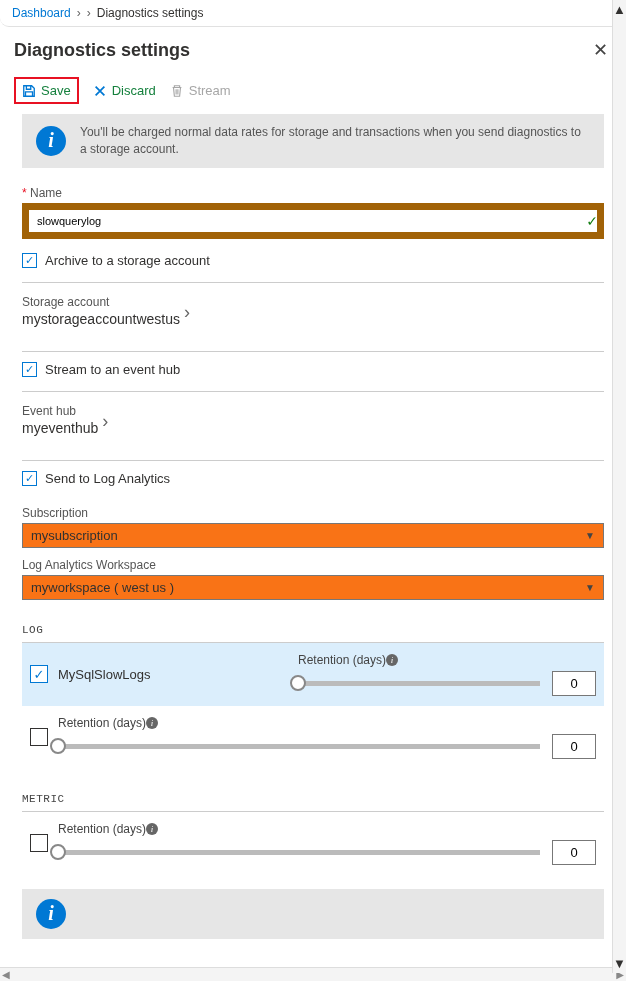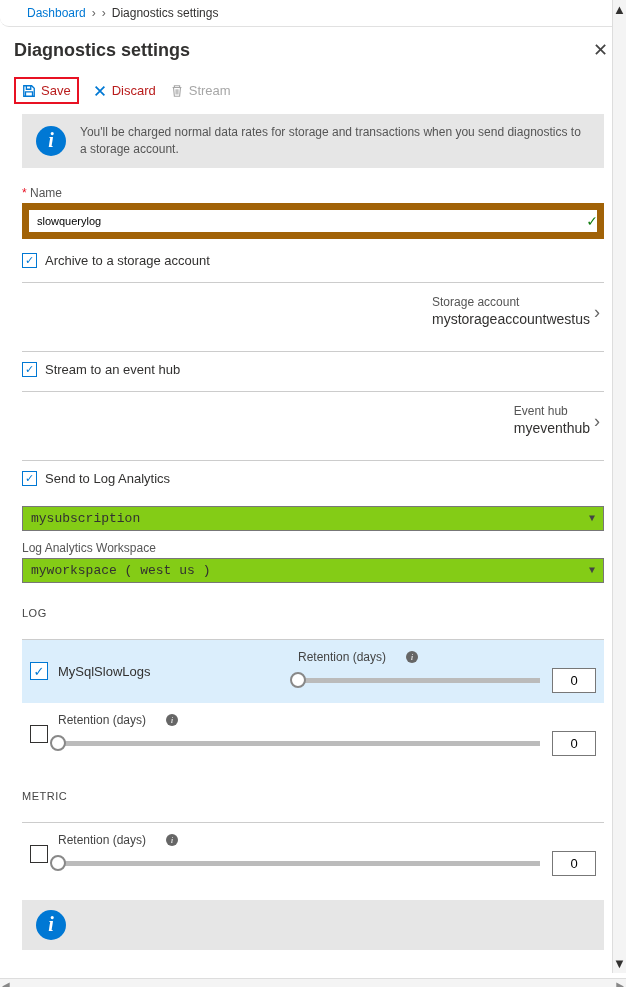--- a/index.html
+++ b/index.html
@@ -5,21 +5,21 @@
   * { box-sizing: border-box; }
   body {
     margin: 0;
     font-family: "Segoe UI", Arial, sans-serif;
     font-size: 13px;
     color: #323130;
     background: #fff;
     width: 626px;
   }
   .breadcrumb {
-    padding: 6px 27px;
+    padding: 6px 12px;
     border-bottom: 1px solid #e1e1e1;
     font-size: 12px;
     display: flex;
     align-items: center;
     gap: 6px;
     border-radius: 9px;
   }
   .breadcrumb a { color: #0078d4; text-decoration: none; }
   .breadcrumb .sep { color: #666; }
   .header {
@@ -35,21 +35,21 @@
     gap: 14px;
     padding: 6px 14px 10px 14px;
     align-items: center;
   }
   .tbtn {
     display: flex;
     align-items: center;
     gap: 5px;
     cursor: pointer;
     font-size: 13px;
-    color: #b91c1c;
+    color: #15803d;
   }
   .tbtn.disabled { color: #a6a6a6; }
   .tbtn svg { width: 14px; height: 14px; }
   .save-wrap { border: 2px solid #e81123; padding: 4px 6px; }
   .content { padding: 0 22px 10px 22px; }
   .infobox {
     background: #e6e6e6;
     display: flex;
     align-items: center;
     gap: 14px;
@@ -79,48 +79,47 @@
     display: flex; align-items: center; gap: 8px;
     margin: 10px 0 6px 0; font-size: 13px; color: #323130;
   }
   .chk {
     width: 15px; height: 15px; border: 1px solid #0078d4;
     display: flex; align-items: center; justify-content: center;
     font-size: 11px; color: #0078d4; background: #fff; cursor: pointer;
   }
   .divider { border: none; border-top: 1px solid #ccc; margin: 14px 0 10px 0; }
   .picker {
-    display: flex; justify-content: flex-end; align-items: flex-end;
+    display: flex; justify-content: flex-start; align-items: flex-end;
     padding: 2px 0 10px 0; cursor: pointer;
   }
   .picker .pv-label { font-size: 12px; color: #555; margin-bottom: 2px; }
   .picker .pv-value { font-size: 14px; color: #323130; }
   .chevron { color: #666; font-size: 18px; padding: 4px; }
   .select {
     width: 100%; border: 1px solid #777; padding: 4px 8px;
-    font-size: 13px; background: #84cc16;
+    font-size: 13px; background: #f97316;
     display:flex; justify-content: space-between; align-items:center;
     cursor:pointer;
-    font-family:Liberation Mono, monospace;
   }
   .select .dd { color:#444; font-size:10px;}
   .section-title {
     font-size: 11px; letter-spacing: 0.5px; color: #444;
-    border-bottom: 1px solid #ccc; padding-bottom: 20px; margin: 24px 0 0 0;
+    border-bottom: 1px solid #ccc; padding-bottom: 6px; margin: 24px 0 0 0; font-family: Liberation Mono, monospace;
   }
   .grid-row {
     display: flex; align-items: center;
     padding: 10px 8px; gap: 10px;
   }
   .grid-row.selected { background: #dbeefc; }
   .grid-row .rowchk { width: 18px; height: 18px; border:1px solid #323130; display:flex;align-items:center;justify-content:center; font-size:13px; background:#fff;}
   .grid-row .rowchk.on { border-color:#0078d4; color:#0078d4; }
   .grid-row .rowname { flex: 0 0 230px; font-size: 13px; }
   .retcol { flex:1; }
-  .retlbl { font-size: 12px; color:#444; display:flex; align-items:center; gap:20px; margin-bottom:4px;}
+  .retlbl { font-size: 12px; color:#444; display:flex; align-items:center; gap:0; margin-bottom:4px;}
   .retlbl .i { width:12px;height:12px;border-radius:50%;background:#666;color:#fff;font-size:9px;display:flex;align-items:center;justify-content:center;font-style:italic;font-family:serif;}
   .slider-wrap { display:flex; align-items:center; gap:12px;}
   .slider { flex:1; height:5px; background:#bbb; position:relative;}
   .slider .thumb { width:16px;height:16px;border-radius:50%;background:#fff;border:2px solid #888;position:absolute;left:0;top:50%;transform:translate(-50%,-50%);}
   .retval { width:44px; border:1px solid #777; text-align:center; padding:4px 0; font-size:13px;}
   .scrollbar-bottom { height:14px; background:#f4f4f4; border-top:1px solid #ddd; display:flex; align-items:center; justify-content:space-between; padding:0 2px;}
   .scrollbar-bottom .arrow{ color:#888; font-size:10px;}
   .scrollbar-right { position:fixed; right:0; top:0; bottom:14px; width:14px; background:#f4f4f4; border-left:1px solid #ddd; display:flex; flex-direction:column; justify-content:space-between; align-items:center; padding:2px 0;}
 </style>
 </head>
@@ -201,20 +200,21 @@
     <span class="chevron">›</span>
   </div>
   <hr class="divider">
 
   <div class="check-row">
     <span class="chk">✓</span>
     <span>Send to Log Analytics</span>
   </div>
 
   <div style="height:14px"></div>
+  <span class="label">Subscription</span>
   <div class="select">
     <span>mysubscription</span>
     <span class="dd">▼</span>
   </div>
 
   <div style="height:10px"></div>
   <span class="label">Log Analytics Workspace</span>
   <div class="select">
     <span>myworkspace ( west us )</span>
     <span class="dd">▼</span>

